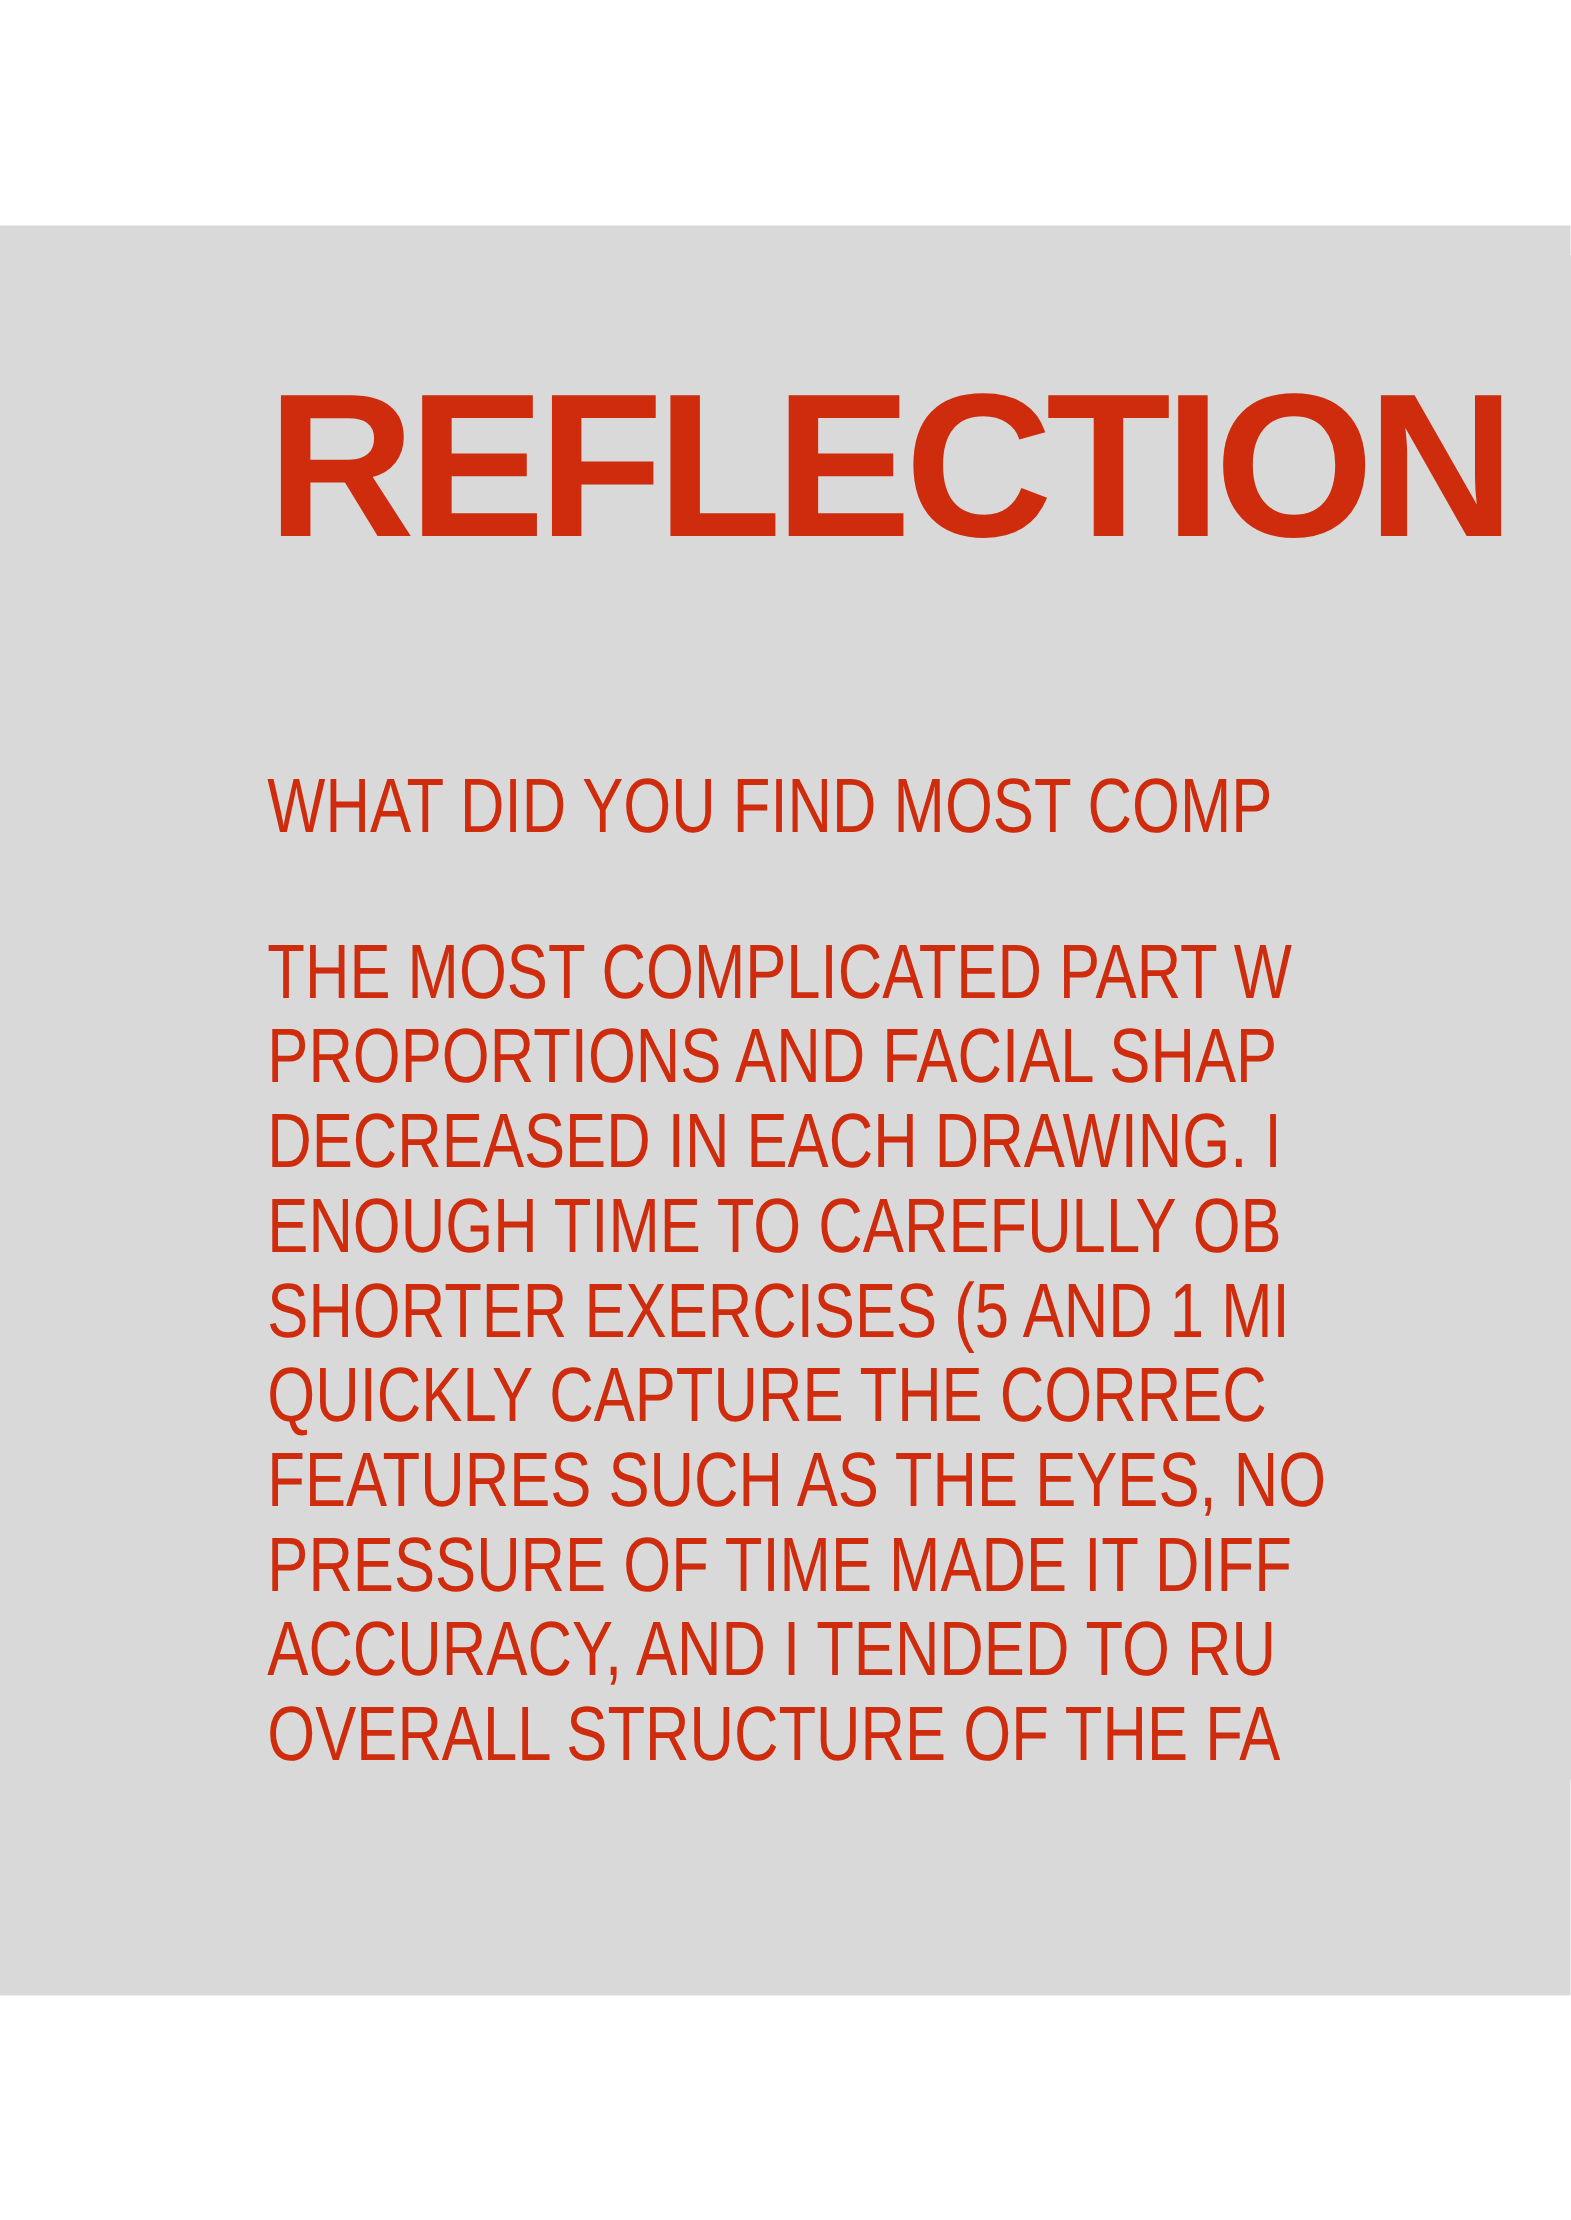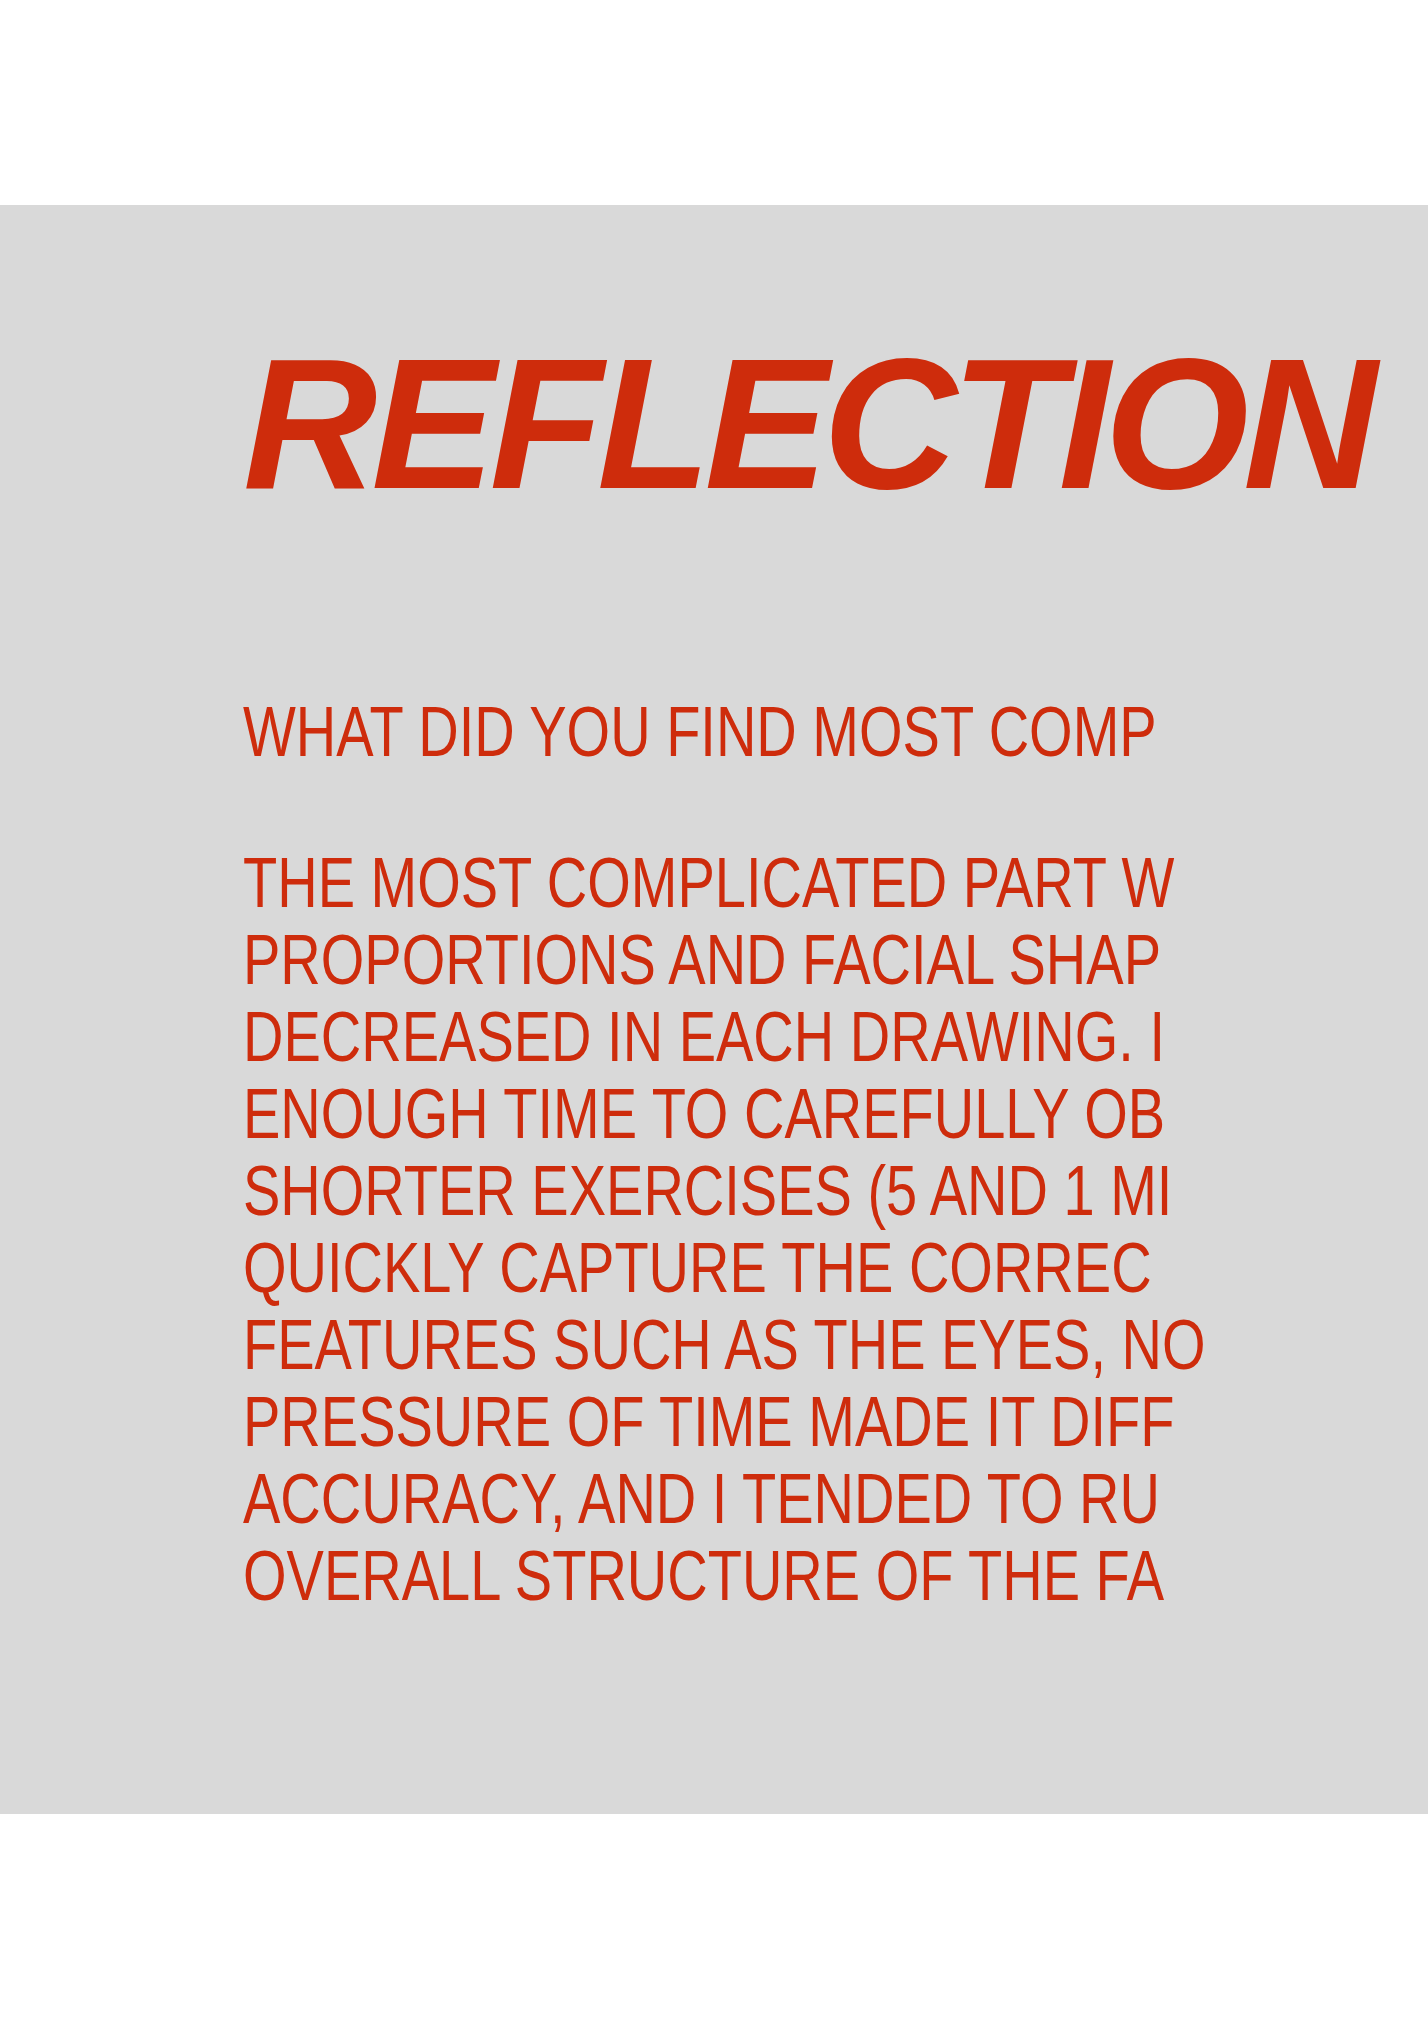--- a/index.html
+++ b/index.html
@@ -39,21 +39,20 @@
     margin: 0;
     font-family: "Liberation Sans", sans-serif;
     font-weight: 700;
     font-size: 186px;
     line-height: 0.98;
     letter-spacing: -6px;
     color: #ce2c0c;
     white-space: nowrap;
     transform: scaleX(1.0);
     transform-origin: left top;
-    font-style: italic;
   }
   .subtitle {
     position: absolute;
     top: 492px;
     left: 0;
     margin: 0;
     font-family: "Liberation Sans", sans-serif;
     font-weight: 400;
     font-size: 70px;
     line-height: 1.0;

